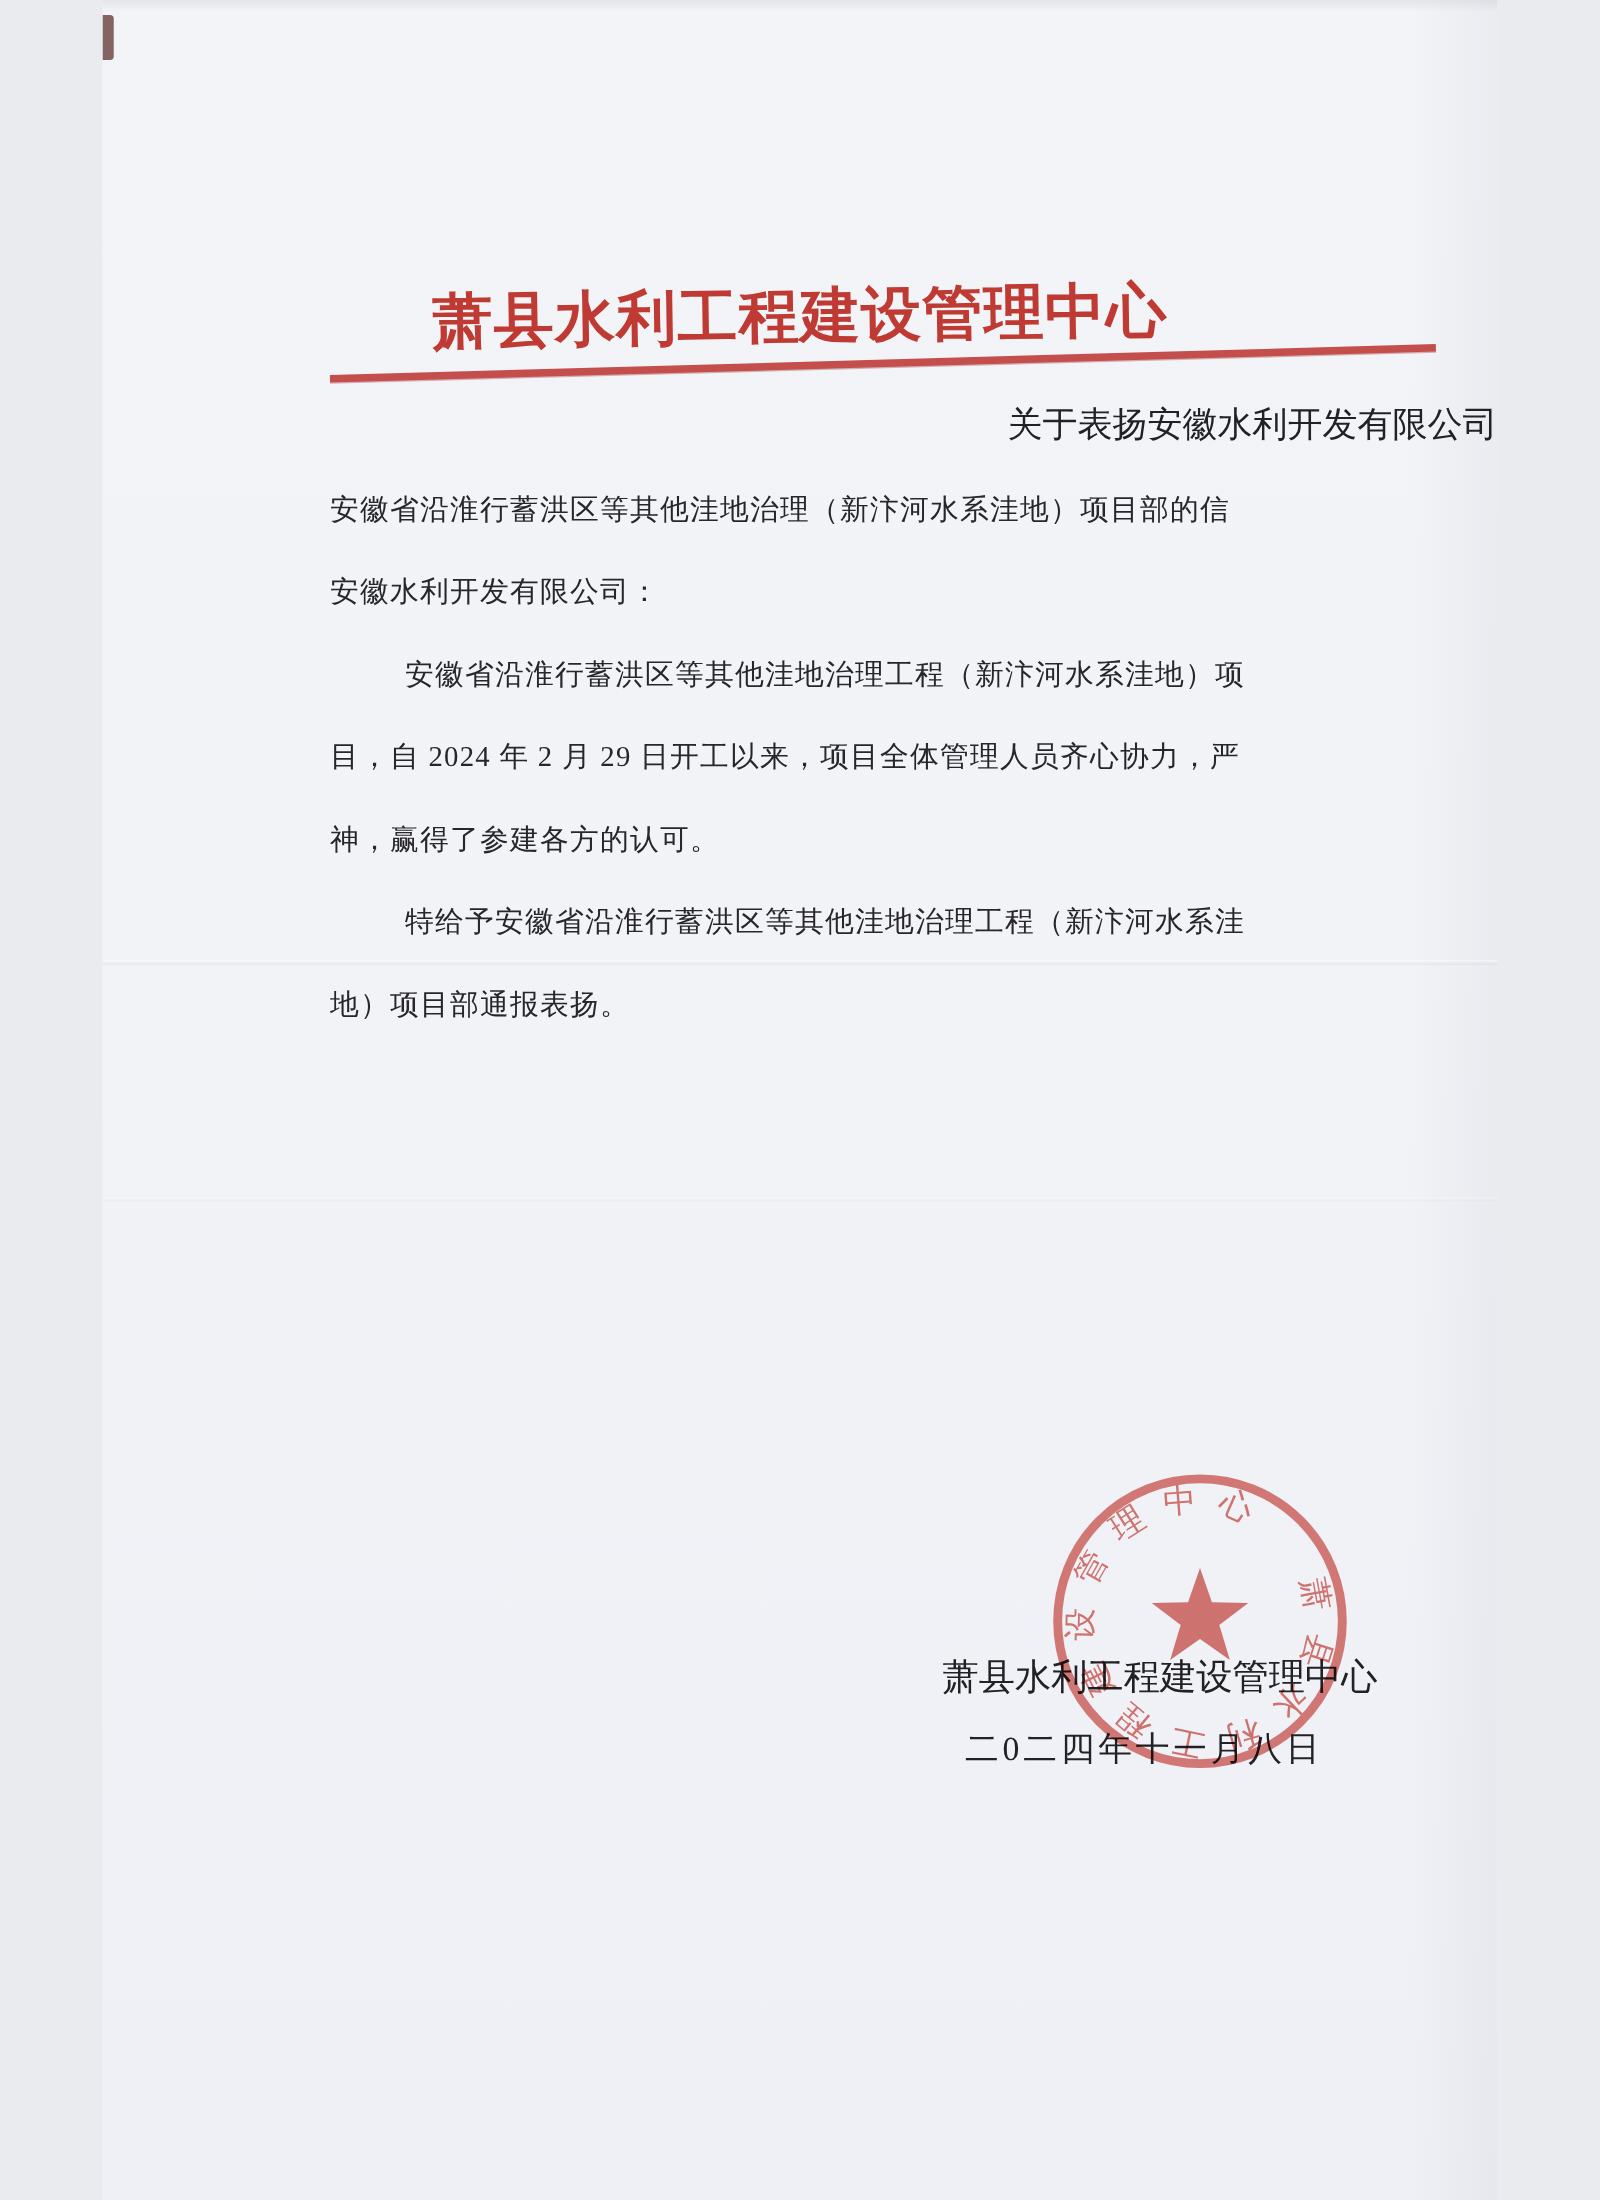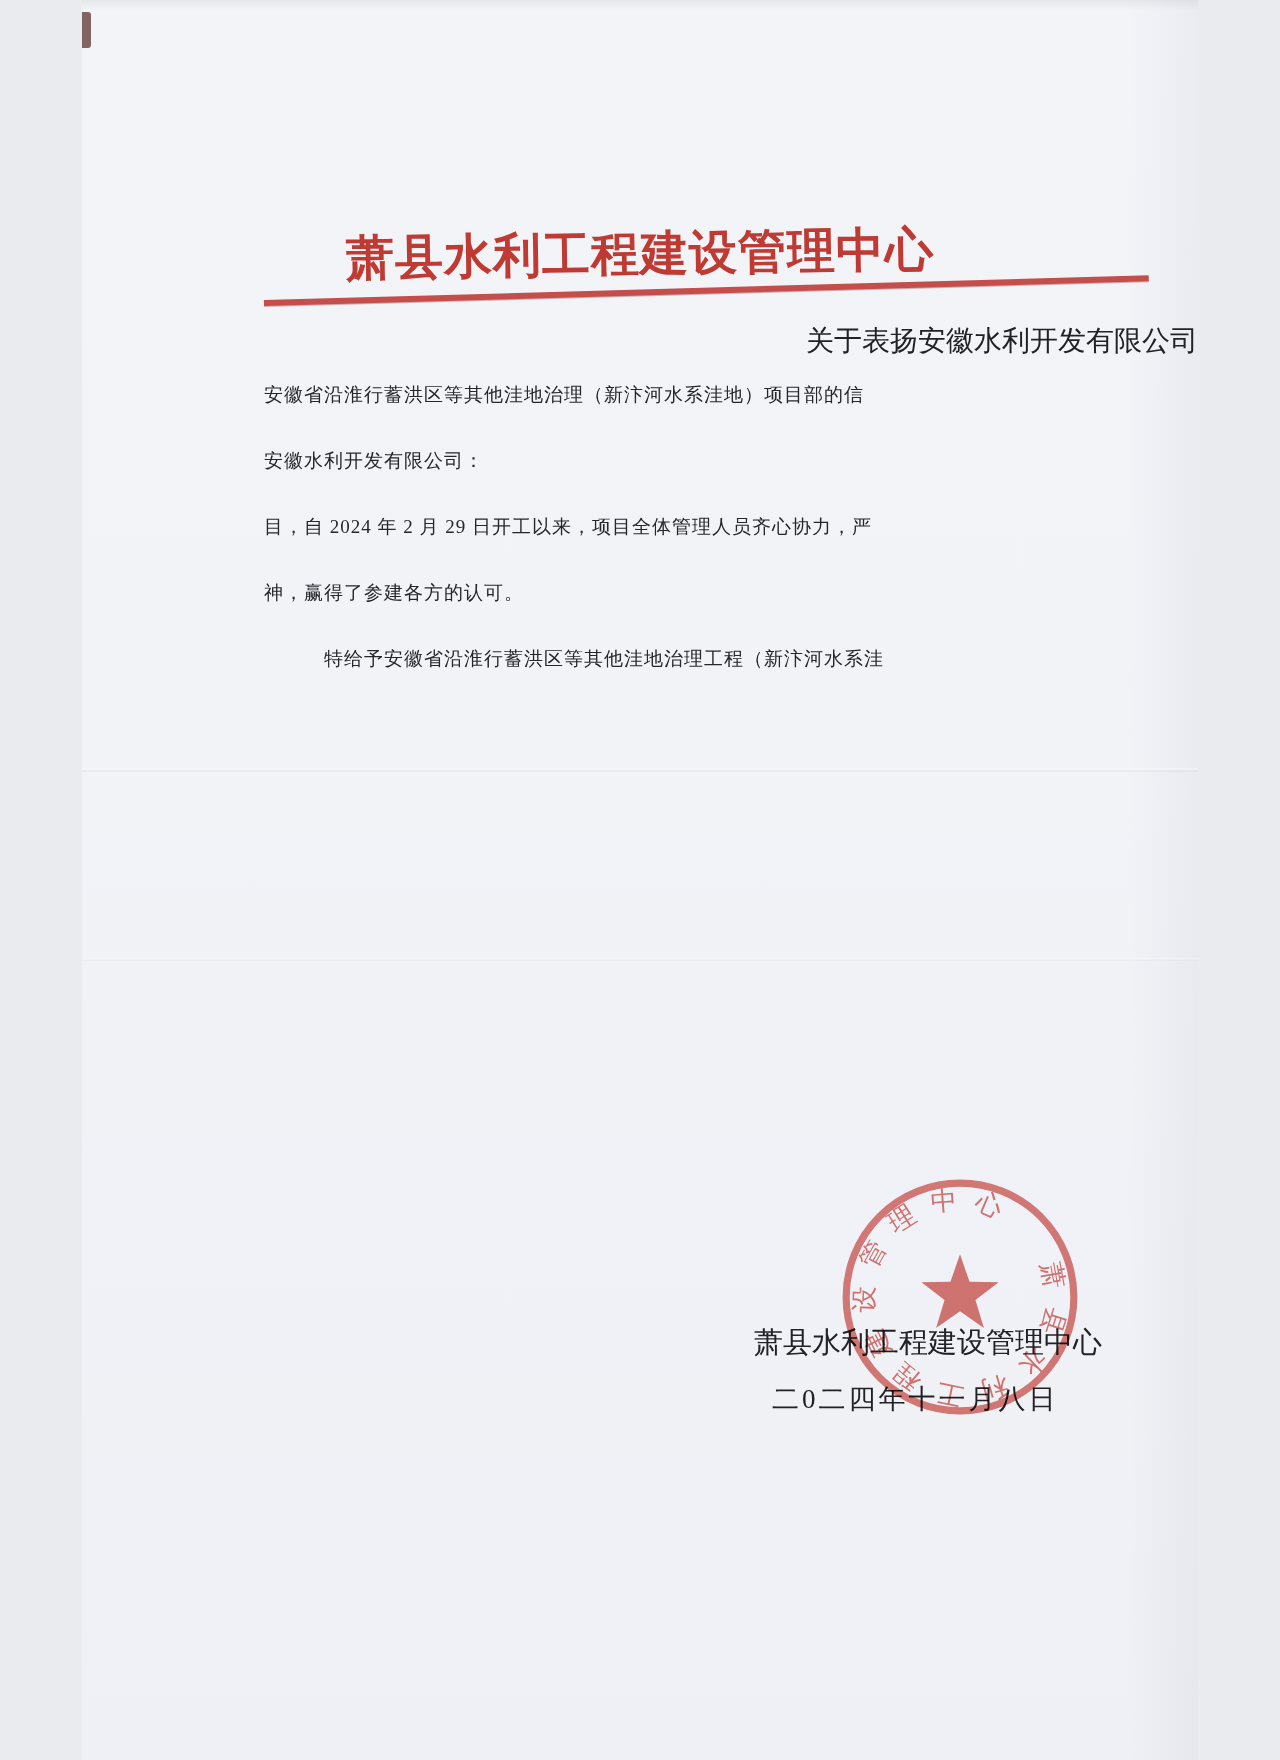--- a/index.html
+++ b/index.html
@@ -65,22 +65,22 @@
   .subject {
     position: absolute;
     left: 0; top: 318px; width: 100%;
     text-align: right;
     font-size: 28px;
     line-height: 46px;
     color: #222226;
   }
   .letter-body {
     position: absolute;
-    left: 182px; top: 362px; width: 900px;
-    font-size: 19px;
+    left: 182px; top: 375px; width: 900px;
+    font-size: 23px;
     line-height: 66px;
     letter-spacing: 1px;
     color: #26262b;
   }
   .body-line { white-space: pre; }
   .body-line.indent { padding-left: 60px; }
 
   .sig-org {
     position: absolute;
     left: 672px; top: 1320px;
@@ -115,23 +115,25 @@
 
   <div class="org-title">萧县水利工程建设管理中心</div>
 
   <div class="rule rule-top"></div>
 
   <div class="subject">关于表扬安徽水利开发有限公司</div>
 
   <div class="letter-body">
       <div class="body-line">安徽省沿淮行蓄洪区等其他洼地治理（新汴河水系洼地）项目部的信</div>
       <div class="body-line">安徽水利开发有限公司：</div>
+      <div class="body-line indent">安徽省沿淮行蓄洪区等其他洼地治理工程（新汴河水系洼地）项</div>
       <div class="body-line">目，自 2024 年 2 月 29 日开工以来，项目全体管理人员齐心协力，严</div>
       <div class="body-line">神，赢得了参建各方的认可。</div>
       <div class="body-line indent">特给予安徽省沿淮行蓄洪区等其他洼地治理工程（新汴河水系洼</div>
+      <div class="body-line">地）项目部通报表扬。</div>
     </div>
 
   <div class="sig-org">萧县水利工程建设管理中心</div>
   <div class="sig-date">二0二四年十一月八日</div>
 
   <svg class="stamp" viewBox="0 0 240 240" xmlns="http://www.w3.org/2000/svg" aria-hidden="true">
     <defs>
       <path id="sealCircle" fill="none" d="M 194.8 81.9 A 84 84 0 1 1 45.2 158.1 A 84 84 0 1 1 194.8 81.9"></path>
     </defs>
     <circle cx="120" cy="120" r="112" fill="none" stroke="#cf4a44" stroke-width="7" opacity="0.82"></circle>

